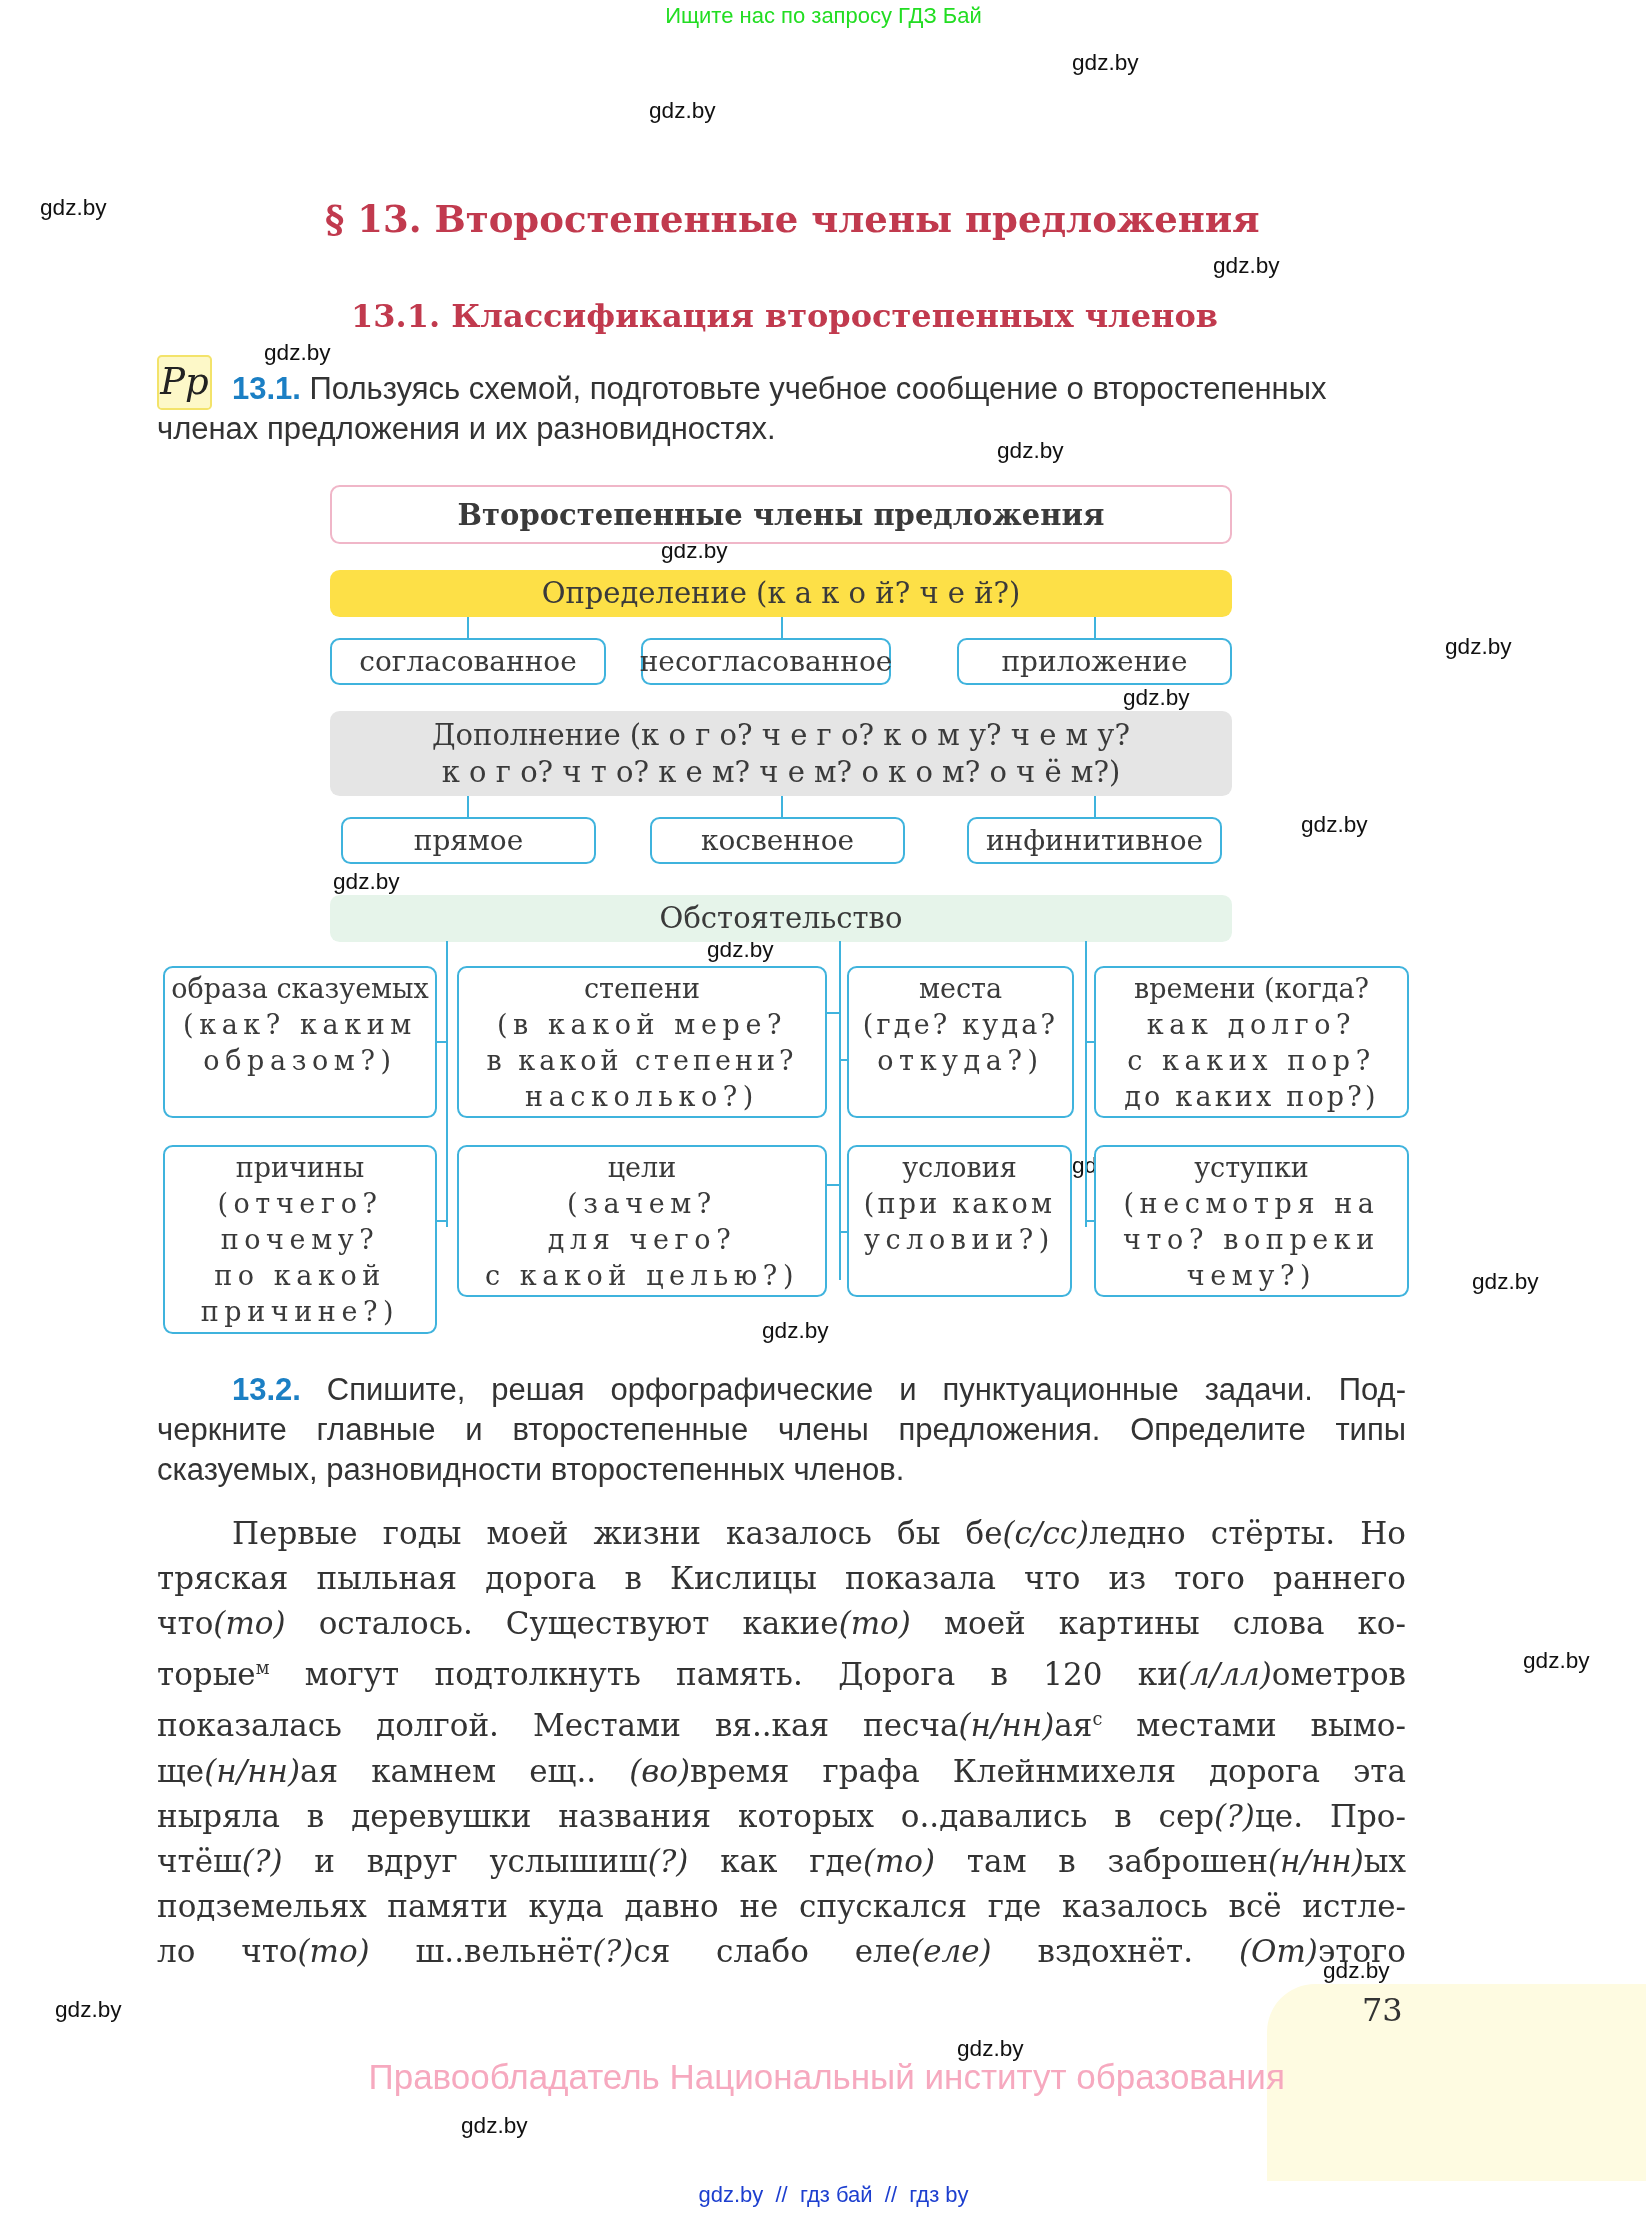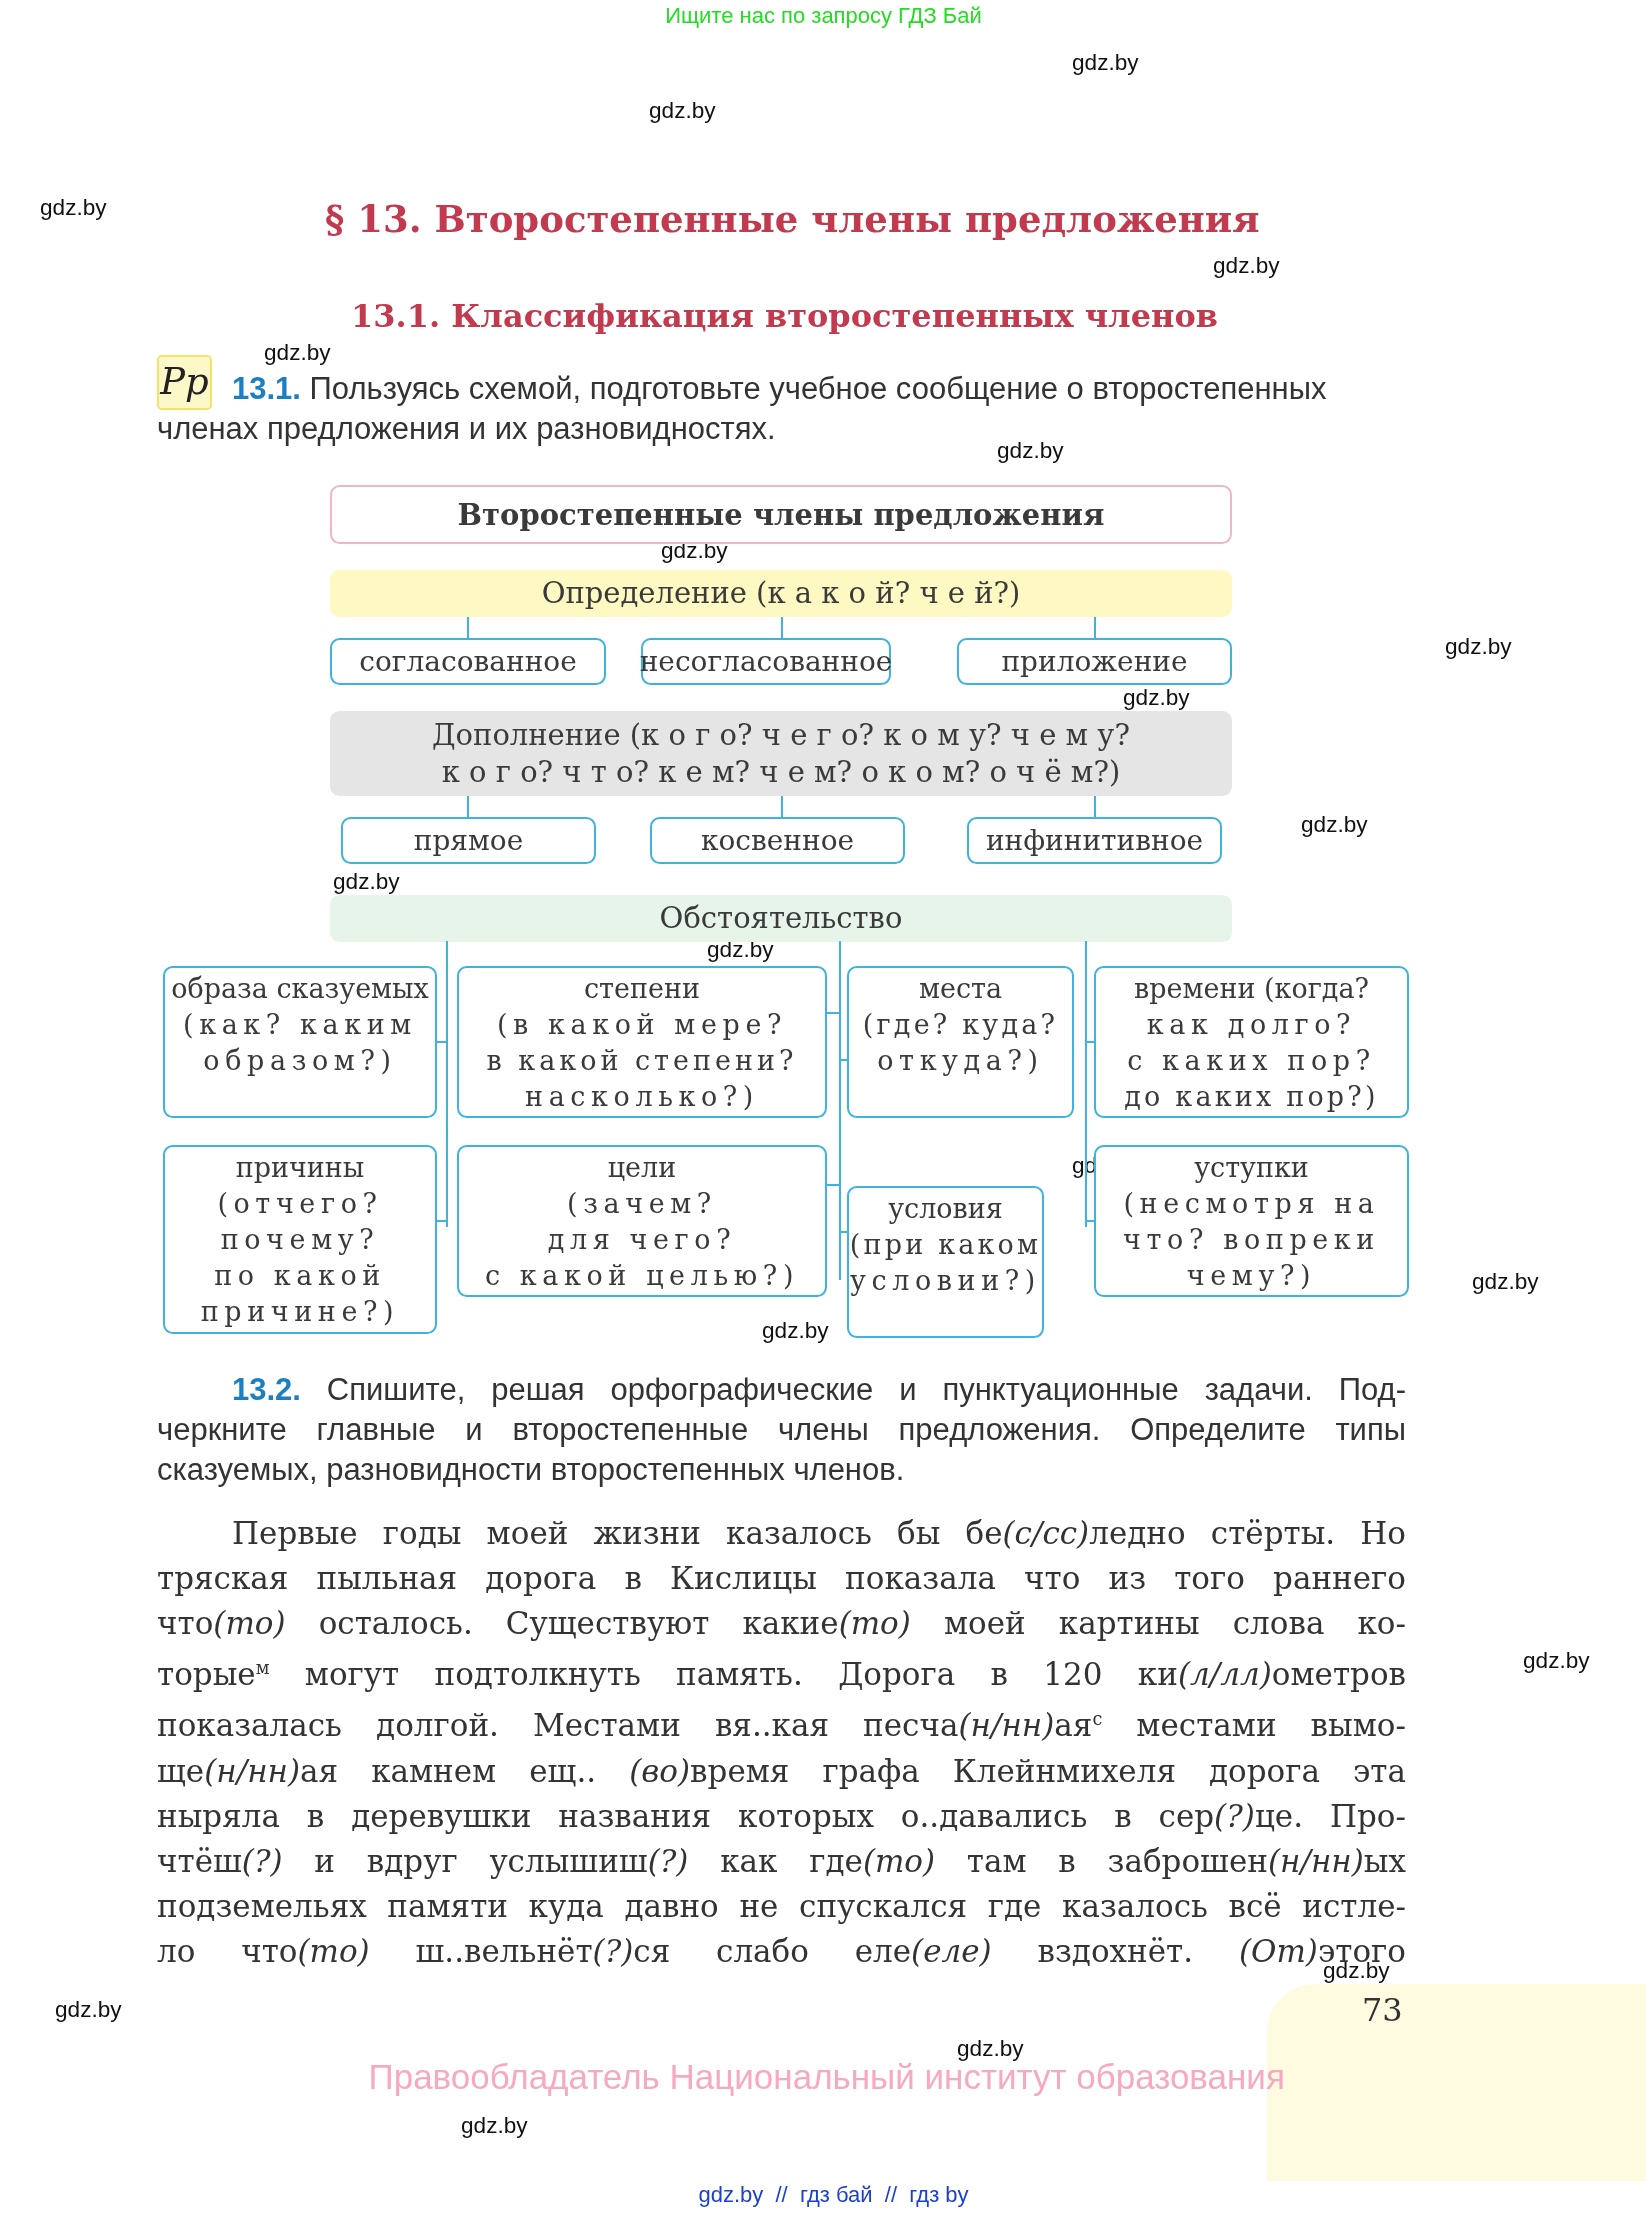--- a/index.html
+++ b/index.html
@@ -7,21 +7,21 @@
   .wm { position:absolute; font-family:"Liberation Sans", sans-serif; font-size:22.6px; color:#111; white-space:nowrap; }
   .top-banner { position:absolute; top:3.2px; left:0; width:1647px; text-align:center; font-family:"Liberation Sans", sans-serif; font-size:22px; color:#22dd22; }
   .h1 { position:absolute; top:197px; left:325px; width:919px; text-align:center; font-family:"DejaVu Serif", serif; font-weight:bold; font-size:37px; color:#c13a4e; white-space:nowrap; }
   .h2 { position:absolute; top:297px; left:325px; width:919px; text-align:center; font-family:"DejaVu Serif", serif; font-weight:bold; font-size:32px; color:#c13a4e; white-space:nowrap; }
   .p-icon { position:absolute; left:157px; top:355px; width:55px; height:55px; background:#fdf8c8; border:2.4px solid #f3e36a; border-radius:4.8px; box-sizing:border-box; font-family:"DejaVu Serif", serif; font-style:italic; font-size:37px; color:#222; text-align:center; line-height:50px; }
   .task { position:absolute; left:157px; width:1249px; font-family:"Liberation Sans", sans-serif; font-size:31px; color:#333; line-height:40px; text-align:justify; }
   .task-num { color:#1b7fc4; font-weight:bold; }
   .diag-box { position:absolute; box-sizing:border-box; display:flex; align-items:center; justify-content:center; text-align:center; font-family:"DejaVu Serif", serif; color:#3a3a3a; }
   .root { left:330px; top:485px; width:902px; height:59px; border:2.4px solid #f0b6c8; border-radius:9.7px; font-weight:bold; font-size:29px; background:#fff; }
   .band { left:330px; width:902px; border-radius:9.7px; font-size:29px; line-height:37px; flex-direction:column; }
-  .band-blue { top:570px; height:47px; background:#fef9c3; }
+  .band-blue { top:570px; height:47px; background:#fde047; }
   .band-pink { top:711px; height:85px; background:#e5e5e5; }
   .band-green { top:895px; height:47px; background:#e6f4ea; }
   .leaf { border:2.4px solid #3fb3dd; border-radius:9.7px; background:#fff; font-size:28px; }
   .cell { border:2.4px solid #3fb3dd; border-radius:9.7px; background:#fff; font-size:27px; line-height:36px; flex-direction:column; justify-content:flex-start; padding-top:3.2px; }
   .sp { letter-spacing:5.6px; }
   .vline { position:absolute; width:2.4px; background:#3fb3dd; }
   .hline { position:absolute; height:2.4px; background:#3fb3dd; }
   .body-text { position:absolute; left:157px; width:1249px; font-family:"DejaVu Serif", serif; font-size:31px; color:#333; line-height:45px; text-align:justify; }
   .body-line { display:block; white-space:nowrap; text-align:justify; text-align-last:justify; }
   .it { font-style:italic; }
@@ -131,21 +131,21 @@
     <span class="sp">почему?</span>
     <span class="sp">по какой</span>
     <span class="sp">причине?)</span>
   </div>
   <div class="diag-box cell" style="left:457px;top:1145px;width:370px;height:152px;">
     <span>цели</span>
     <span class="sp">(зачем?</span>
     <span class="sp">для чего?</span>
     <span class="sp">с какой целью?)</span>
   </div>
-  <div class="diag-box cell" style="left:847px;top:1186px;width:197px;height:152px;">
+  <div class="diag-box cell" style="left:847px;top:1145px;width:225px;height:152px;">
     <span>условия</span>
     <span class="sp" style="letter-spacing:3.2px;">(при каком</span>
     <span class="sp">условии?)</span>
   </div>
   <div class="diag-box cell" style="left:1094px;top:1145px;width:315px;height:152px;">
     <span>уступки</span>
     <span class="sp">(несмотря на</span>
     <span class="sp">что? вопреки</span>
     <span class="sp">чему?)</span>
   </div>

